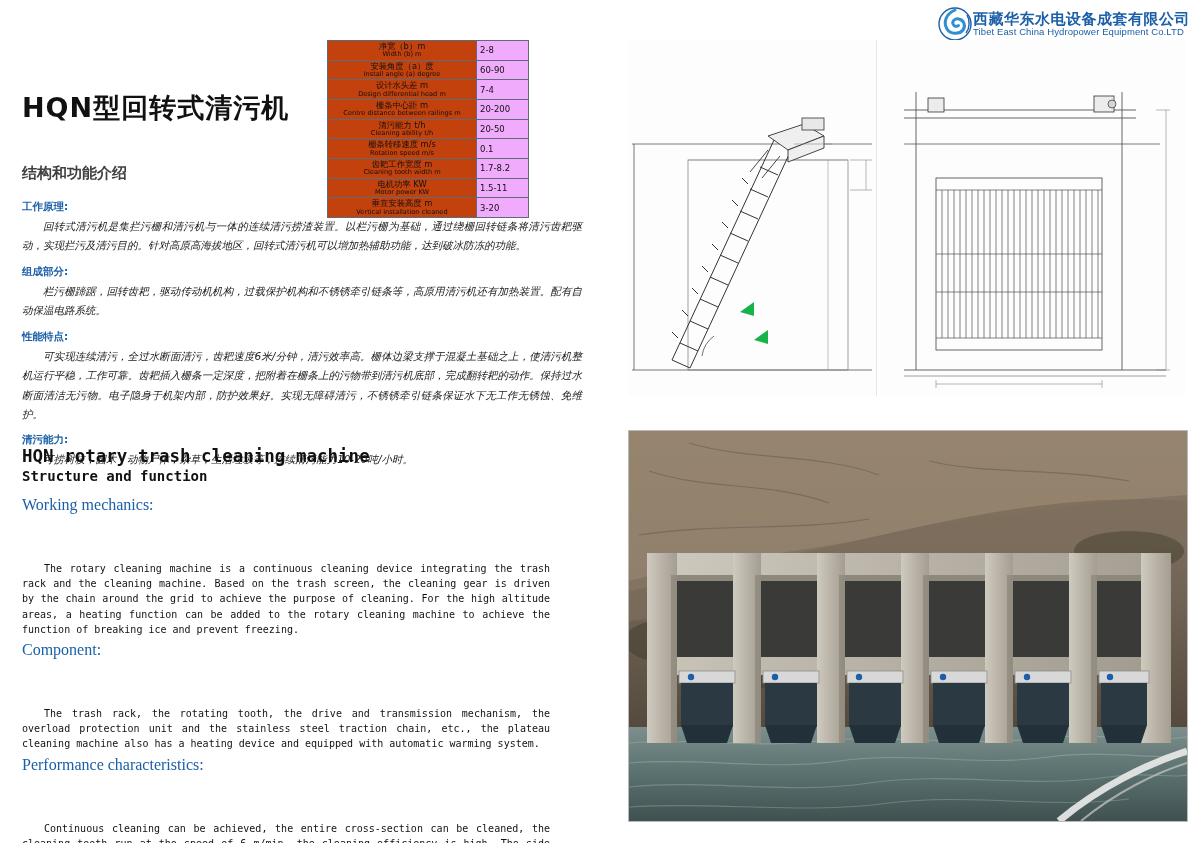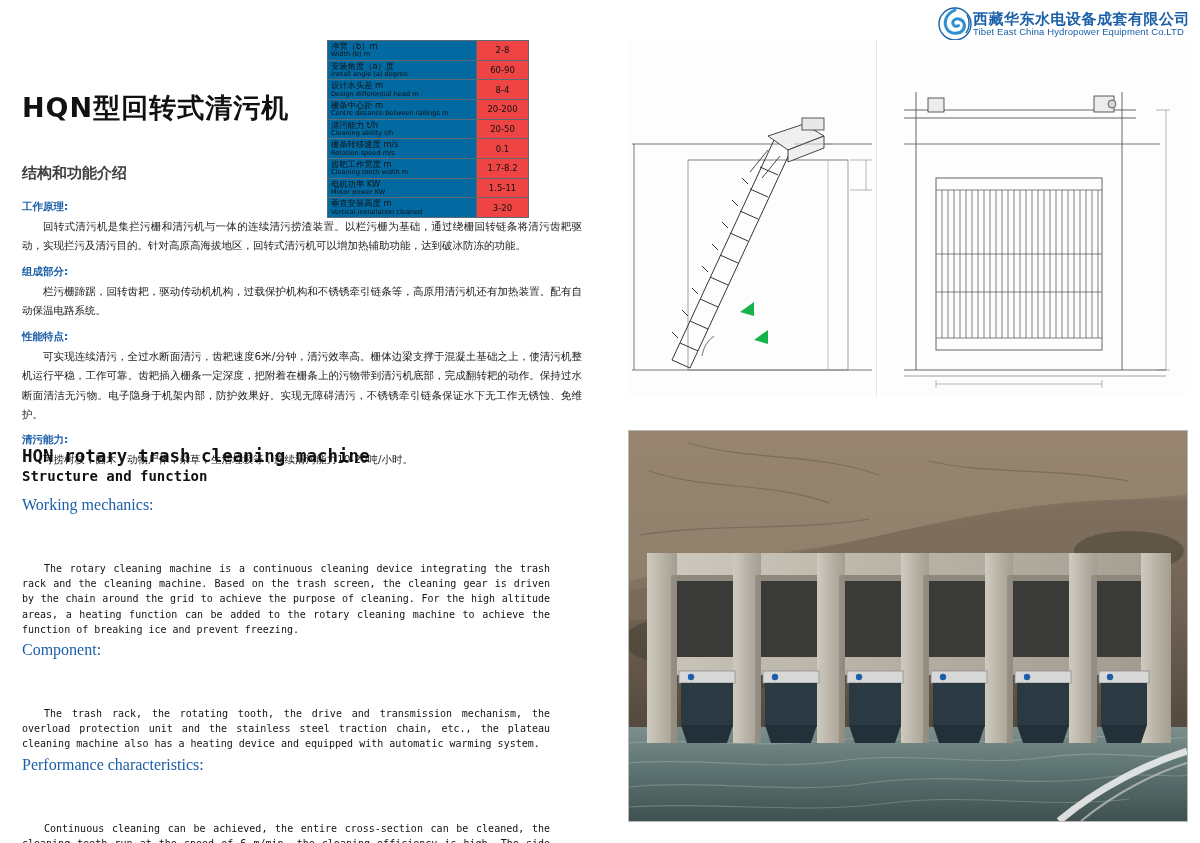--- a/index.html
+++ b/index.html
@@ -82,20 +82,21 @@
     font-weight: bold;
     margin-bottom: 3px;
     font-family: "DejaVu Sans", sans-serif;
   }
   .cn-body {
     color: #1a1a1a;
     font-size: 10.5px;
     line-height: 1.85;
     text-align: justify;
     font-family: "DejaVu Sans", sans-serif;
+    font-style: italic;
   }
   .cn-body.indent {
     text-indent: 21px;
   }
 
   
   .en-wrap {
     position: absolute;
     left: 22px;
     top: 446px;
@@ -143,27 +144,28 @@
     width: 202px;
     border-collapse: collapse;
     font-family: "DejaVu Sans", sans-serif;
   }
   .spec-table td {
     border: 1px solid #5d6b74;
     padding: 1px 3px;
     vertical-align: middle;
   }
   .spec-table td.label {
-    background: #0369a1;
+    background: #c2410c;
     width: 142px;
     line-height: 1.12;
+    text-align: center;
   }
   .spec-table td.value {
-    background: #ef4444;
-    text-align: center;
+    background: #f0abfc;
+    text-align: left;
     font-size: 8.5px;
     color: #111;
   }
   .lab-cn {
     font-size: 8.3px;
     color: #111;
     display: block;
     white-space: nowrap;
   }
   .lab-en {
@@ -292,21 +294,21 @@
           <span class="lab-cn">安装角度（a）度</span>
           <span class="lab-en">Install angle (a) degree</span>
         </td>
         <td class="value">60-90</td>
       </tr>
       <tr>
         <td class="label">
           <span class="lab-cn">设计水头差 m</span>
           <span class="lab-en">Design differential head m</span>
         </td>
-        <td class="value">8-4</td>
+        <td class="value">7-4</td>
       </tr>
       <tr>
         <td class="label">
           <span class="lab-cn">栅条中心距 m</span>
           <span class="lab-en">Centre distance between railings m</span>
         </td>
         <td class="value">20-200</td>
       </tr>
       <tr>
         <td class="label">

